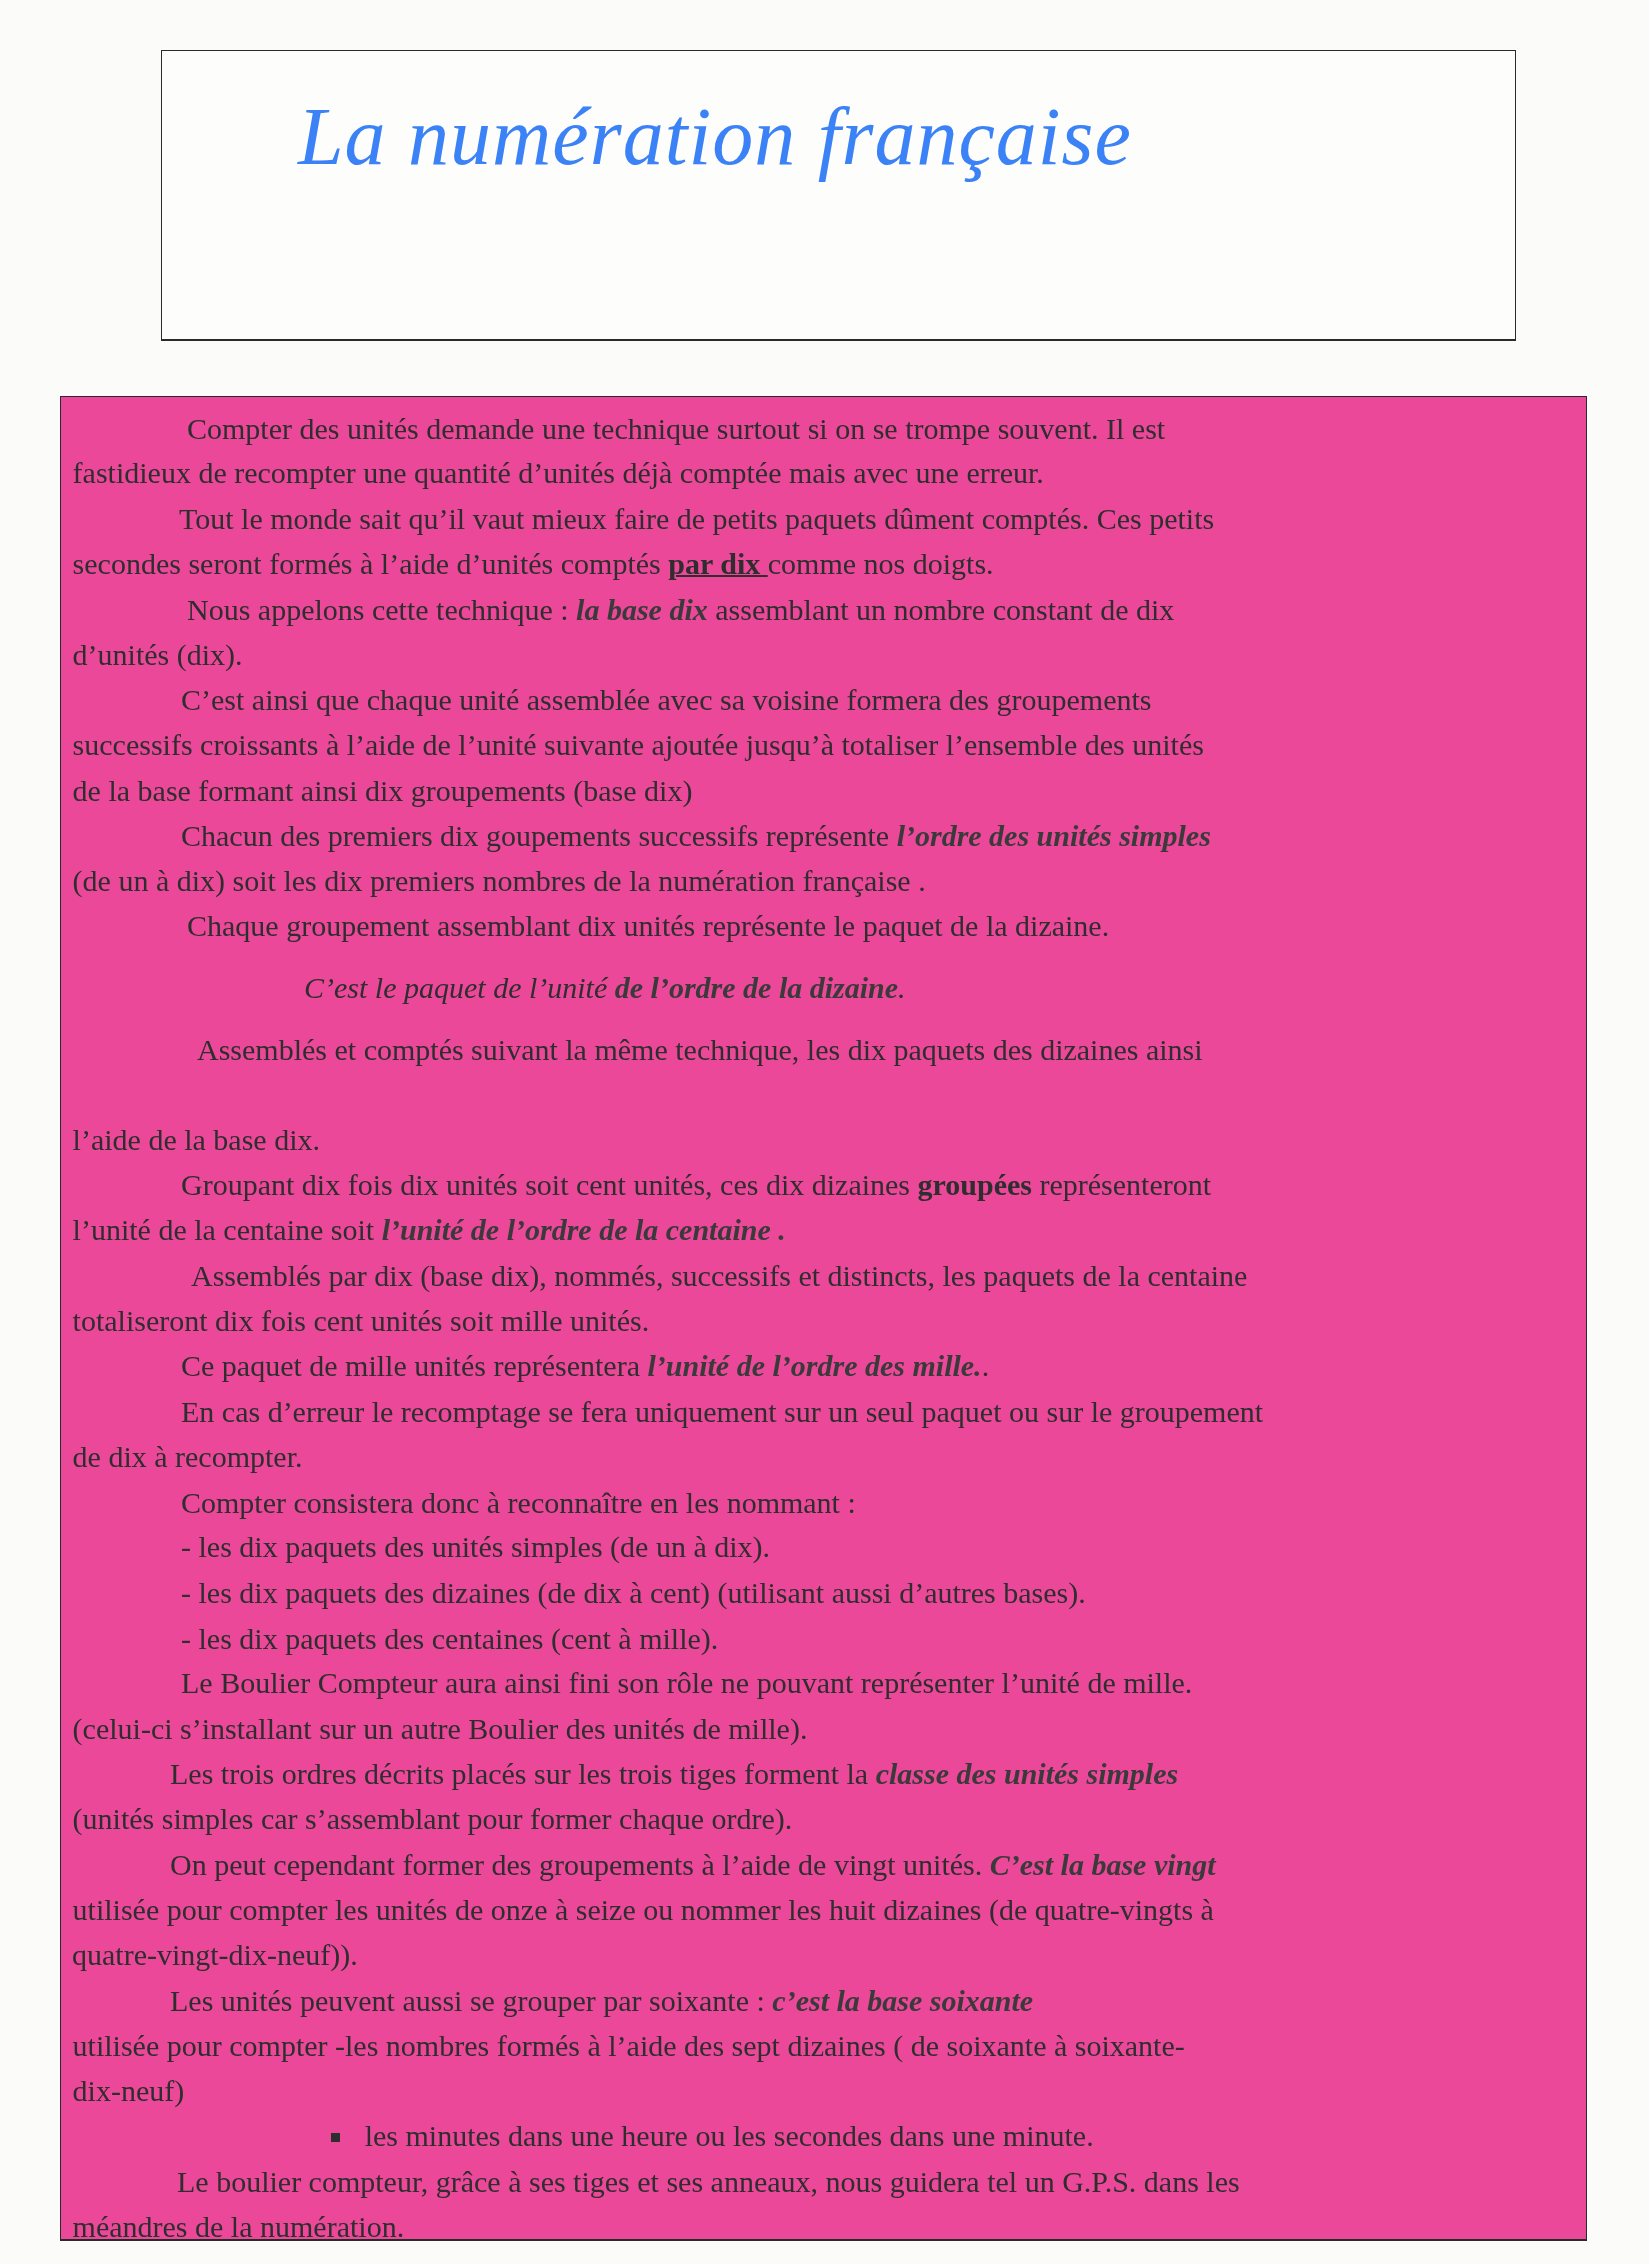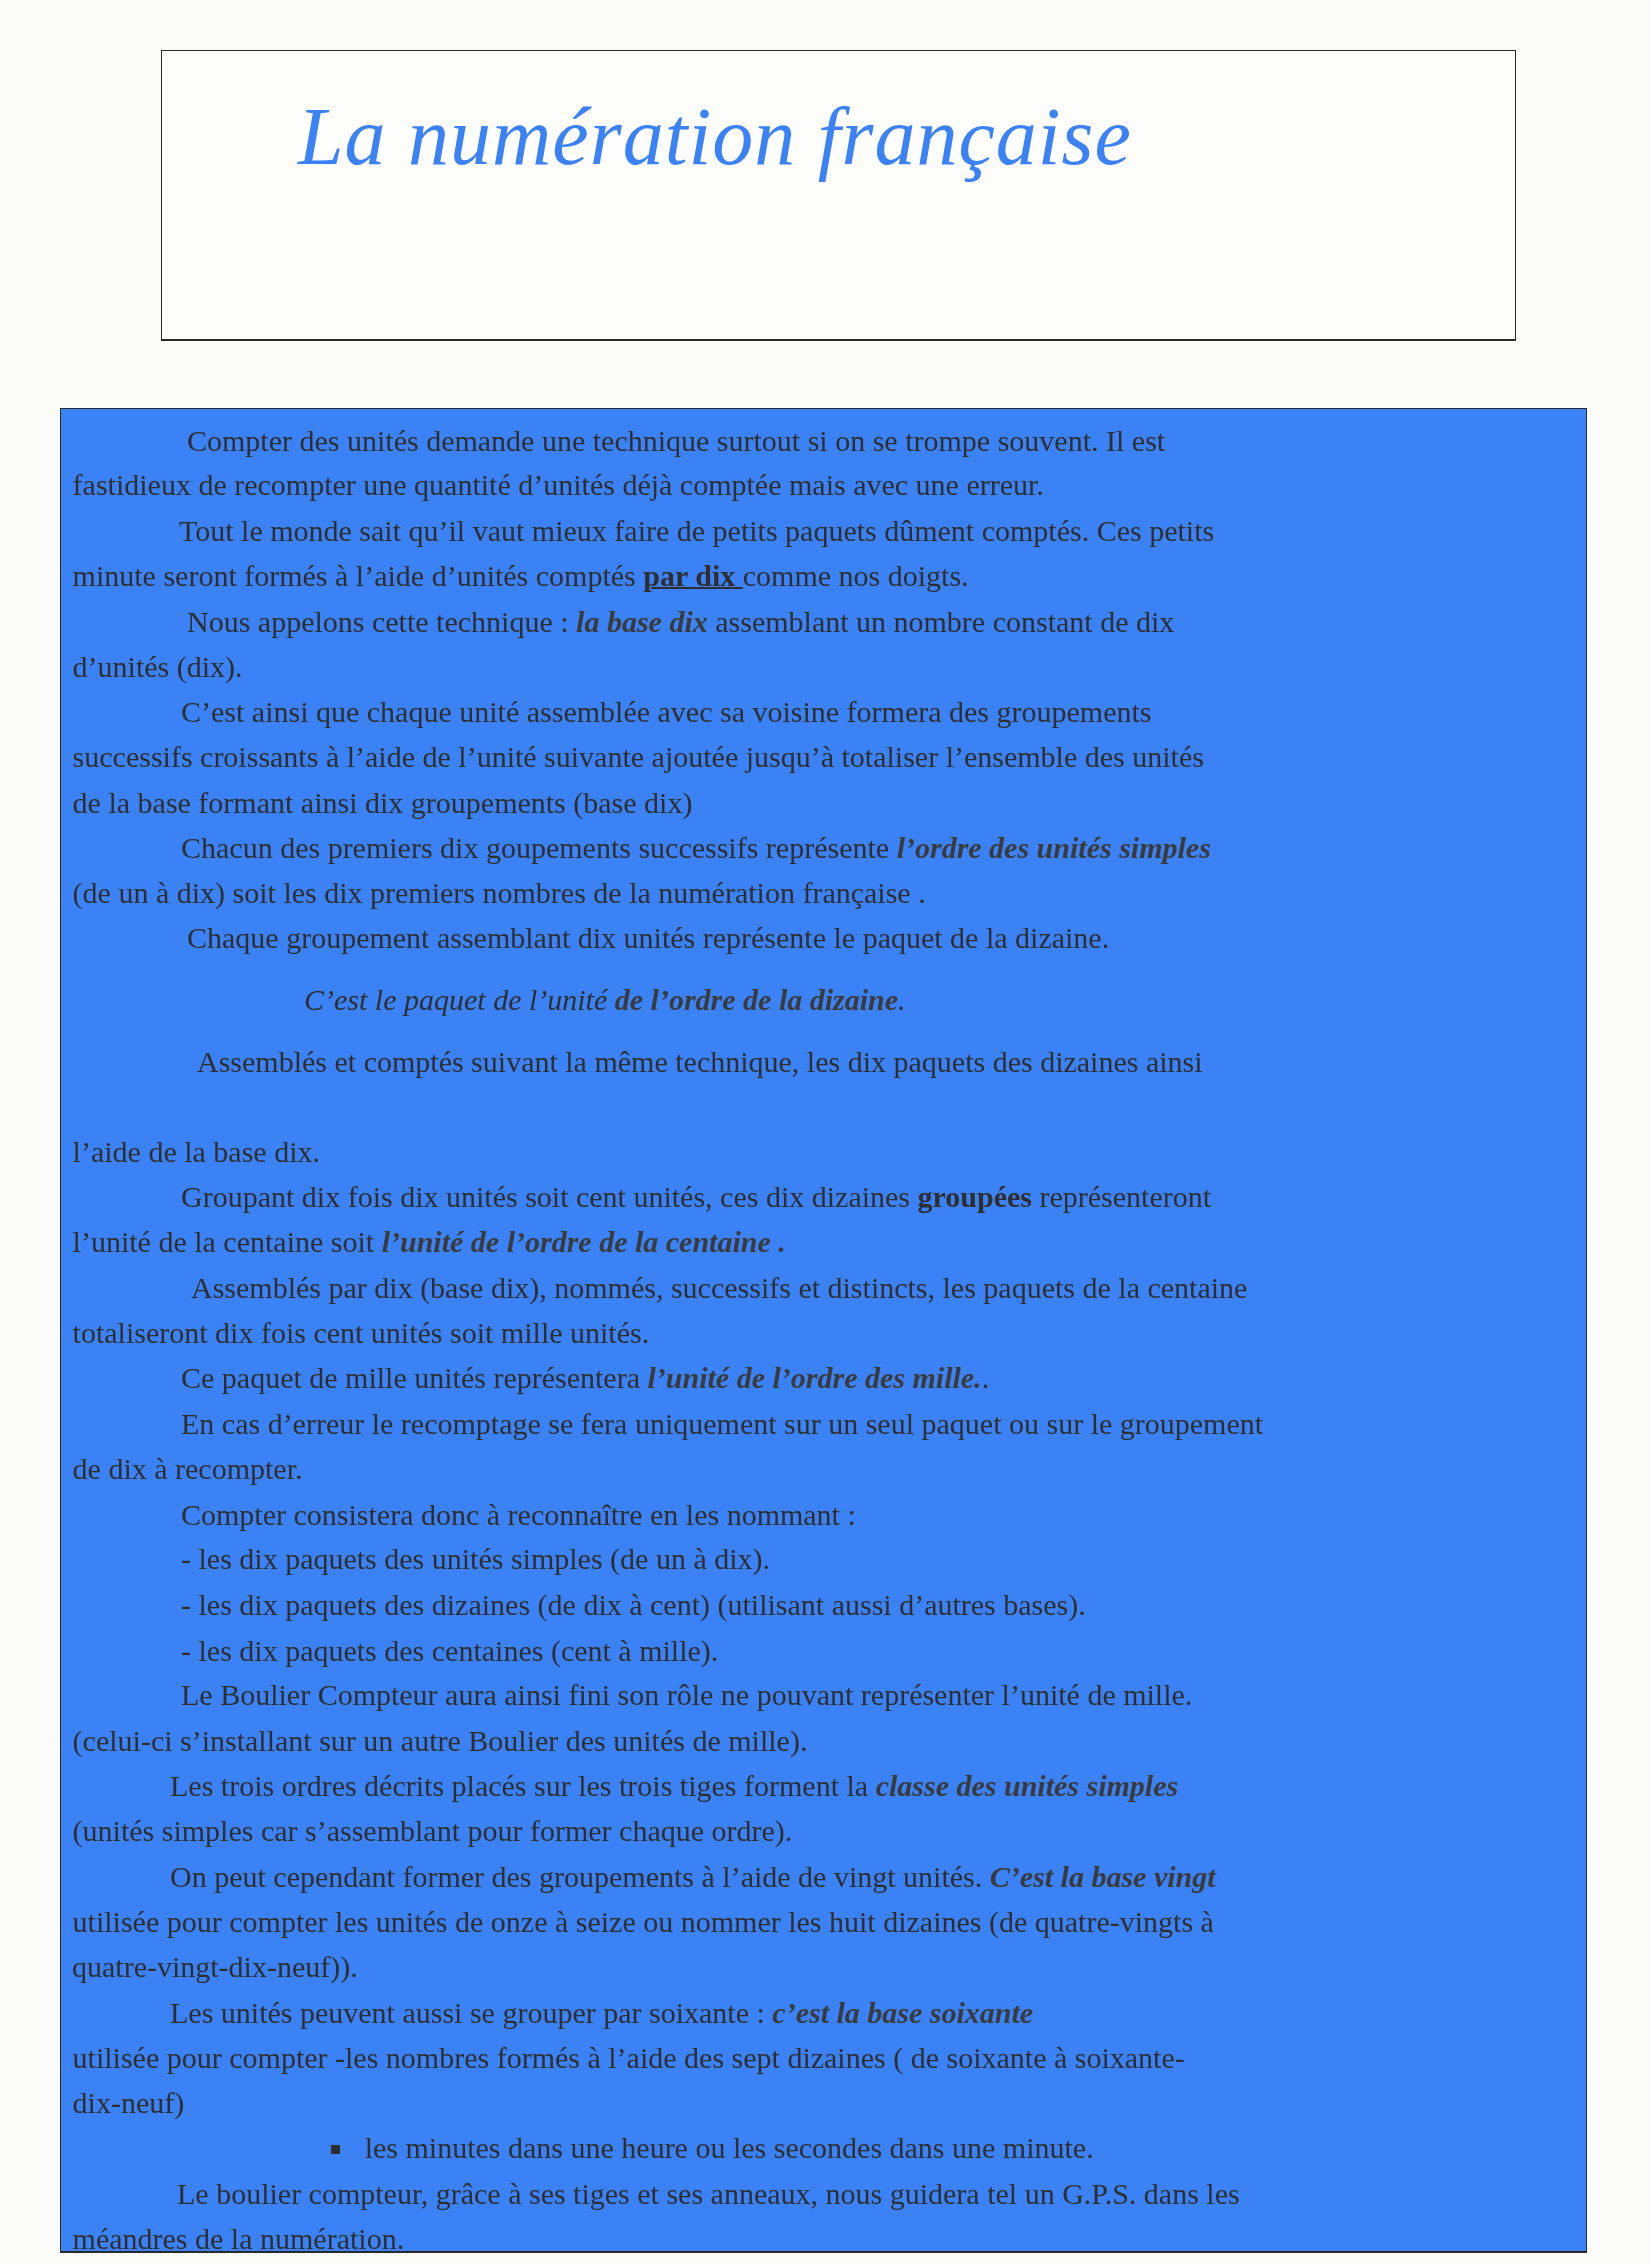--- a/index.html
+++ b/index.html
@@ -17,22 +17,21 @@
   .title-line {
     position:absolute; font-style:italic; font-size:82px; color:#3b82f6;
     white-space:nowrap; letter-spacing:1px;
   }
   .t1 { left:136px; top:39px; }
   .t2 { left:340px; top:150px; }
 
   .body-box {
     position:absolute; left:60px; top:396px; width:1527px; height:1845px;
     border:1.9px solid #2a2a2a; border-bottom-width:2.9px; box-sizing:border-box;
-    background:#3b82f6;
-    margin-top:12px;
+    background:#ec4899;
   }
   .ln {
     position:absolute; font-size:30px; line-height:35px; white-space:nowrap;
     color:#2e2e2e;
   }
   .em { font-style:italic; font-weight:bold; color:#3a3a3a; }
   .it { font-style:italic; }
   .b  { font-weight:bold; }
   .u  { text-decoration:underline; text-decoration-thickness:1.9px; font-weight:bold; }
   .bullet-sq {
@@ -44,21 +43,21 @@
 <body>
 
 <div class="title-box">
   <div class="title-line t1">La numération française</div>
 </div>
 
 <div class="body-box" id="body-box">
     <div class="ln" style="left: 126px; top: 13.6px;"><span>Compter des unités demande une technique surtout si on se trompe souvent. Il est</span></div>
     <div class="ln" style="left: 11.6px; top: 58px;"><span>fastidieux de recompter une quantité d’unités déjà comptée mais avec une erreur.</span></div>
     <div class="ln" style="left: 118px; top: 104px;"><span>Tout le monde sait qu’il vaut mieux  faire de  petits paquets dûment comptés. Ces petits</span></div>
-    <div class="ln" style="left: 11.6px; top: 149px;"><span>minute  seront formés à  l’aide d’unités comptés </span><span class="u">par dix </span><span>comme nos doigts.</span></div>
+    <div class="ln" style="left: 11.6px; top: 149px;"><span>secondes  seront formés à  l’aide d’unités comptés </span><span class="u">par dix </span><span>comme nos doigts.</span></div>
     <div class="ln" style="left: 126px; top: 195px;"><span>Nous appelons cette technique : </span><span class="em">la base dix</span><span> assemblant  un nombre constant de dix</span></div>
     <div class="ln" style="left: 11.6px; top: 240px;"><span>d’unités (dix).</span></div>
     <div class="ln" style="left: 120px; top: 285px;"><span>C’est ainsi que chaque unité assemblée avec sa voisine formera  des groupements</span></div>
     <div class="ln" style="left: 11.6px; top: 330px;"><span>successifs croissants  à l’aide de l’unité suivante ajoutée jusqu’à totaliser l’ensemble des unités</span></div>
     <div class="ln" style="left: 11.6px; top: 376px;"><span>de la base formant  ainsi dix groupements (base dix)</span></div>
     <div class="ln" style="left: 120px; top: 421px;"><span>Chacun des premiers dix goupements successifs représente </span><span class="em">l’ordre des unités simples</span></div>
     <div class="ln" style="left: 11.6px; top: 466px; text-align: right;"><span>(de un à dix) soit les dix  premiers nombres de la numération française .</span></div>
     <div class="ln" style="left: 126px; top: 511px;"><span>Chaque  groupement  assemblant dix unités représente le paquet de la dizaine.</span></div>
     <div class="ln" style="left: 243px; top: 573px;"><span class="it">C’est le paquet de l’unité </span><span class="em">de l’ordre de la dizaine</span><span class="it">.</span></div>
     <div class="ln" style="left: 136px; top: 635px;"><span>Assemblés et comptés suivant la même technique, les dix paquets des dizaines ainsi</span></div>

